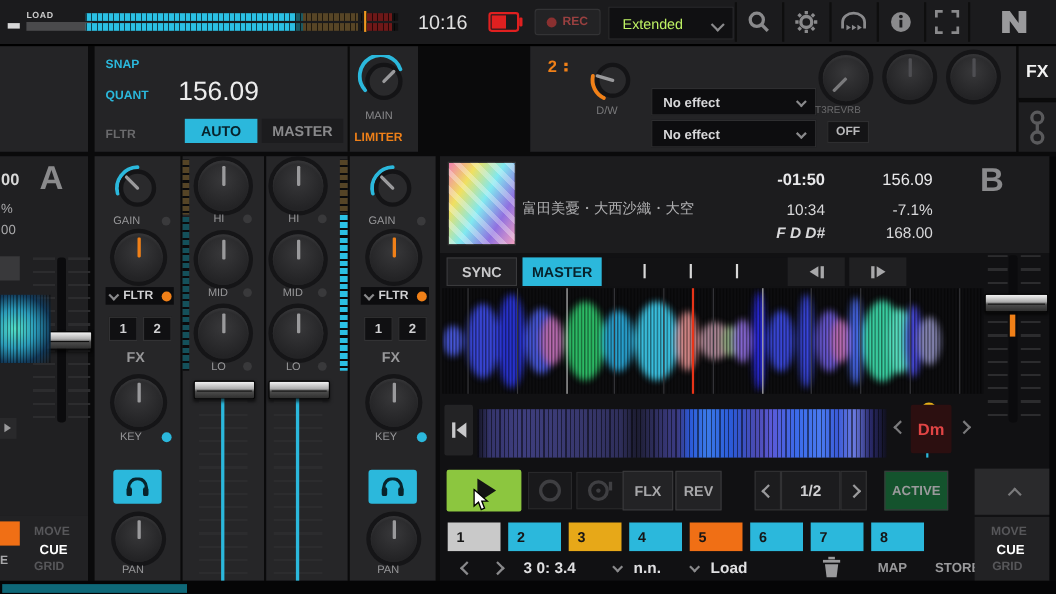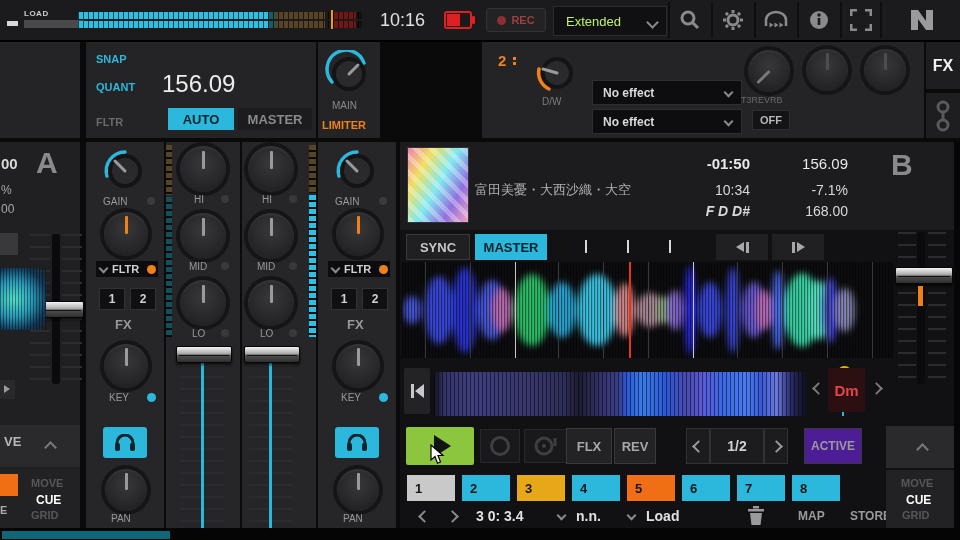--- a/index.html
+++ b/index.html
@@ -200,24 +200,20 @@
     <div class="abs" style="left:52px;top:92px;width:8px;height:150px;background:#0b0b0d;border-radius:3px;"></div>
     <div class="fhandle" style="left:30px;top:159px;width:52px;"></div>
 
     <div class="abs" style="left:0;top:126px;width:46px;height:62px;background:radial-gradient(ellipse at 30% 50%,#52e0c8 0%,#2a9ab8 40%,#123a5a 72%,transparent 100%);">
       <div class="abs" style="left:0;top:0;right:0;bottom:0;background:repeating-linear-gradient(90deg,rgba(0,0,0,.4) 0 1px,transparent 1px 3px);"></div>
     </div>
     <div class="abs" style="left:0;top:238px;width:15px;height:19px;background:#29292b;">
       <div class="abs" style="left:4px;top:5px;width:0;height:0;border-left:6px solid #9a9a9c;border-top:4px solid transparent;border-bottom:4px solid transparent;"></div>
     </div>
 
-    <div class="abs" style="left:0;top:283px;width:80px;height:42px;background:#2a2a2c;">
-      <div class="txt b" style="left:4px;top:9px;font-size:13px;color:#b8b8ba;">VE</div>
-      <span class="chv up" style="left:46px;top:18px;border-color:#7a7a7c;"></span>
-    </div>
 
     <div class="abs" style="left:0;top:327px;width:80px;height:59px;background:#222224;">
       <div class="abs" style="left:0;top:5px;width:18px;height:22px;background:#f06f15;"></div>
       <div class="txt b" style="left:31px;top:8px;font-size:11px;color:#57575a;">MOVE</div>
       <div class="txt b" style="left:36px;top:24px;font-size:12px;color:#ffffff;">CUE</div>
       <div class="txt b" style="left:31px;top:40px;font-size:11px;color:#57575a;">GRID</div>
       <div class="txt b" style="left:0;top:35px;font-size:11px;color:#a8a8aa;">E</div>
     </div>
   </div>
 
@@ -463,21 +459,21 @@
     </div>
     <div class="btn" style="left:166px;top:286px;width:46px;height:36px;background:#232325;border:1px solid #3a3a3c;color:#a8a8aa;font-size:13px;">FLX</div>
     <div class="btn" style="left:214px;top:286px;width:42px;height:36px;background:#232325;border:1px solid #3a3a3c;color:#a8a8aa;font-size:13px;">REV</div>
     <div class="btn" style="left:286px;top:286px;width:24px;height:36px;background:#1c1c1e;border:1px solid #323234;">
         <span class="chv left" style="position:static;border-color:#9a9a9c;transform:rotate(135deg);"></span>
       </div>
     <div class="btn" style="left:310px;top:286px;width:54px;height:36px;background:#1c1c1e;border:1px solid #323234;color:#d0d0d2;font-size:14px;">1/2</div>
     <div class="btn" style="left:364px;top:286px;width:24px;height:36px;background:#1c1c1e;border:1px solid #323234;">
         <span class="chv right" style="position:static;border-color:#9a9a9c;transform:rotate(-45deg);"></span>
       </div>
-    <div class="btn" style="left:404px;top:286px;width:58px;height:36px;background:#4c1d95;border:1px solid #3a3a3c;color:#9a9a9c;font-size:12px;">ACTIVE</div>
+    <div class="btn" style="left:404px;top:286px;width:58px;height:36px;background:#14532d;border:1px solid #3a3a3c;color:#9a9a9c;font-size:12px;">ACTIVE</div>
 
     <div class="btn" style="left: 7px; top: 333px; width: 48px; height: 26px; justify-content: flex-start; padding-left: 8px; font-size: 13px; color: rgb(22, 22, 22); background: rgb(201, 201, 201);">
         <span>1</span>
       </div>
     <div class="btn" style="left: 62px; top: 333px; width: 48px; height: 26px; justify-content: flex-start; padding-left: 8px; font-size: 13px; color: rgb(22, 22, 22); background: rgb(43, 184, 220);">
         <span>2</span>
       </div>
     <div class="btn" style="left: 117px; top: 333px; width: 48px; height: 26px; justify-content: flex-start; padding-left: 8px; font-size: 13px; color: rgb(22, 22, 22); background: rgb(231, 168, 24);">
         <span>3</span>
       </div>

